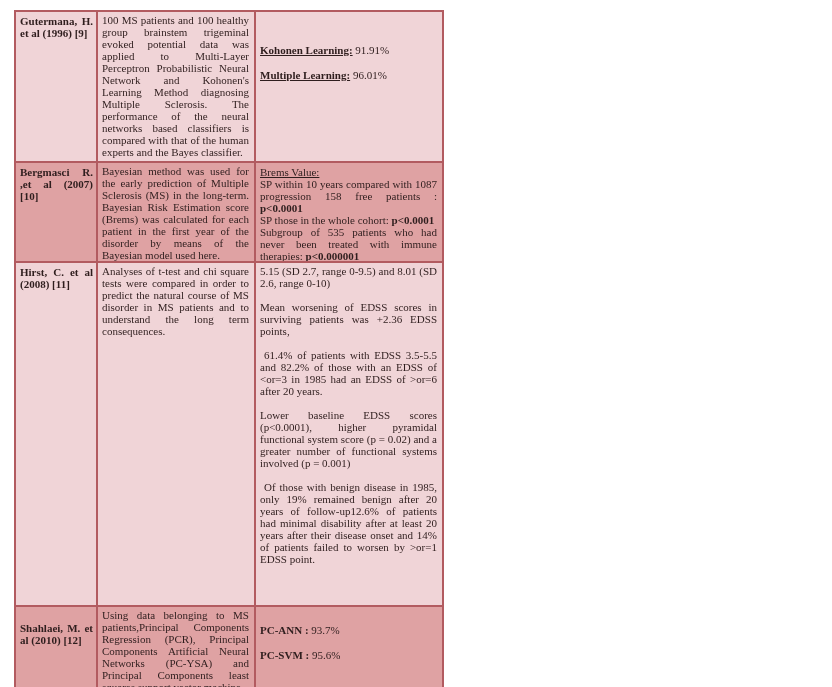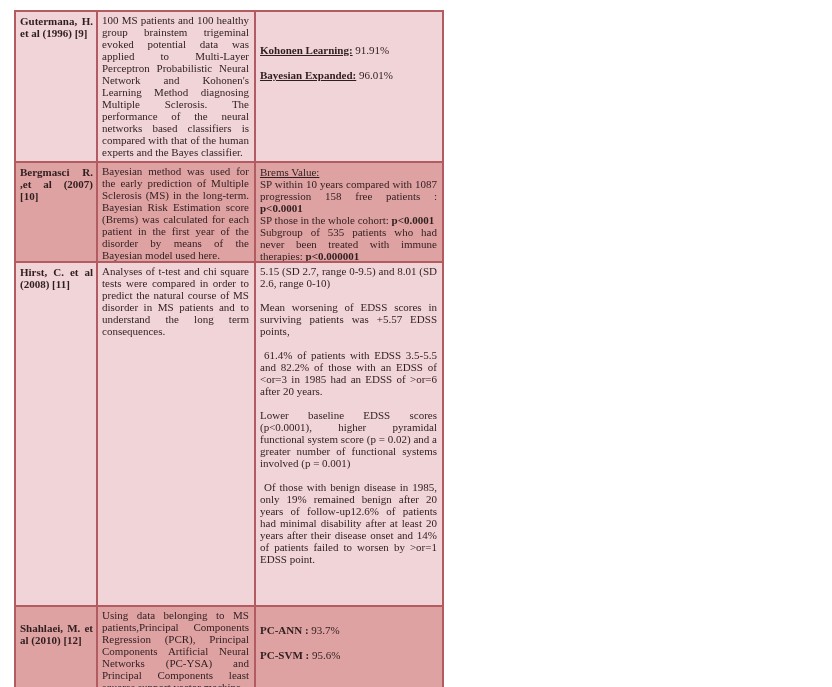--- a/index.html
+++ b/index.html
@@ -80,41 +80,41 @@
 </head>
 <body>
 
 <div class="paper-table">
 
   <div class="trow light">
     <div class="cell author-cell">Gutermana, H. et al (1996) [9]</div>
     <div class="cell method-cell">100 MS patients and 100 healthy group brainstem trigeminal evoked potential data was applied to Multi-Layer Perceptron Probabilistic Neural Network and Kohonen's Learning Method diagnosing Multiple Sclerosis. The performance of the neural networks based classifiers is compared with that of the human experts and the Bayes classifier.</div>
     <div class="cell results-cell">
       <div class="res-item first"><span class="res-label">Kohonen Learning:</span><span> 91.91%</span></div>
-      <div class="res-item"><span class="res-label">Bayesian Expanded:</span><span> 96.01%</span></div>
+      <div class="res-item"><span class="res-label">Multiple Learning:</span><span> 96.01%</span></div>
     </div>
   </div>
 
   <div class="trow dark">
     <div class="cell author-cell">Bergmasci R. ,et al (2007) [10]</div>
     <div class="cell method-cell">Bayesian method was used for the early prediction of Multiple Sclerosis (MS) in the long-term. Bayesian Risk Estimation score (Brems) was calculated for each patient in the first year of the disorder by means of the Bayesian model used here.</div>
     <div class="cell results-cell">
       <div class="res-heading">Brems Value:</div>
       <div class="res-line"><span>SP within 10 years compared with 1087 progression 158 free patients : </span><strong>p&lt;0.0001</strong></div>
       <div class="res-line"><span>SP those in the whole cohort: </span><strong>p&lt;0.0001</strong></div>
       <div class="res-line"><span>Subgroup of 535 patients who had never been treated with immune therapies: </span><strong>p&lt;0.000001</strong></div>
     </div>
   </div>
 
   <div class="trow light">
     <div class="cell author-cell">Hirst, C. et al (2008) [11]</div>
     <div class="cell method-cell">Analyses of t-test and chi square tests were compared in order to predict the natural course of MS disorder in MS patients and to understand the long term consequences.</div>
     <div class="cell results-cell">
       <div class="p cont">5.15 (SD 2.7, range 0-9.5) and 8.01 (SD 2.6, range 0-10)</div>
-      <div class="p">Mean worsening of EDSS scores in surviving patients was +5.57 EDSS points,</div>
+      <div class="p">Mean worsening of EDSS scores in surviving patients was +2.36 EDSS points,</div>
       <div class="p ind">61.4% of patients with EDSS 3.5-5.5 and 82.2% of those with an EDSS of &lt;or=3 in 1985 had an EDSS of &gt;or=6 after 20 years.</div>
       <div class="p">Lower baseline EDSS scores (p&lt;0.0001), higher pyramidal functional system score (p = 0.02) and a greater number of functional systems involved (p = 0.001)</div>
       <div class="p ind">Of those with benign disease in 1985, only 19% remained benign after 20 years of follow-up12.6% of patients had minimal disability after at least 20 years after their disease onset and 14% of patients failed to worsen by &gt;or=1 EDSS point.</div>
     </div>
   </div>
 
   <div class="trow dark">
     <div class="cell author-cell">
       <div class="author-offset">Shahlaei, M. et al (2010) [12]</div>
     </div>

